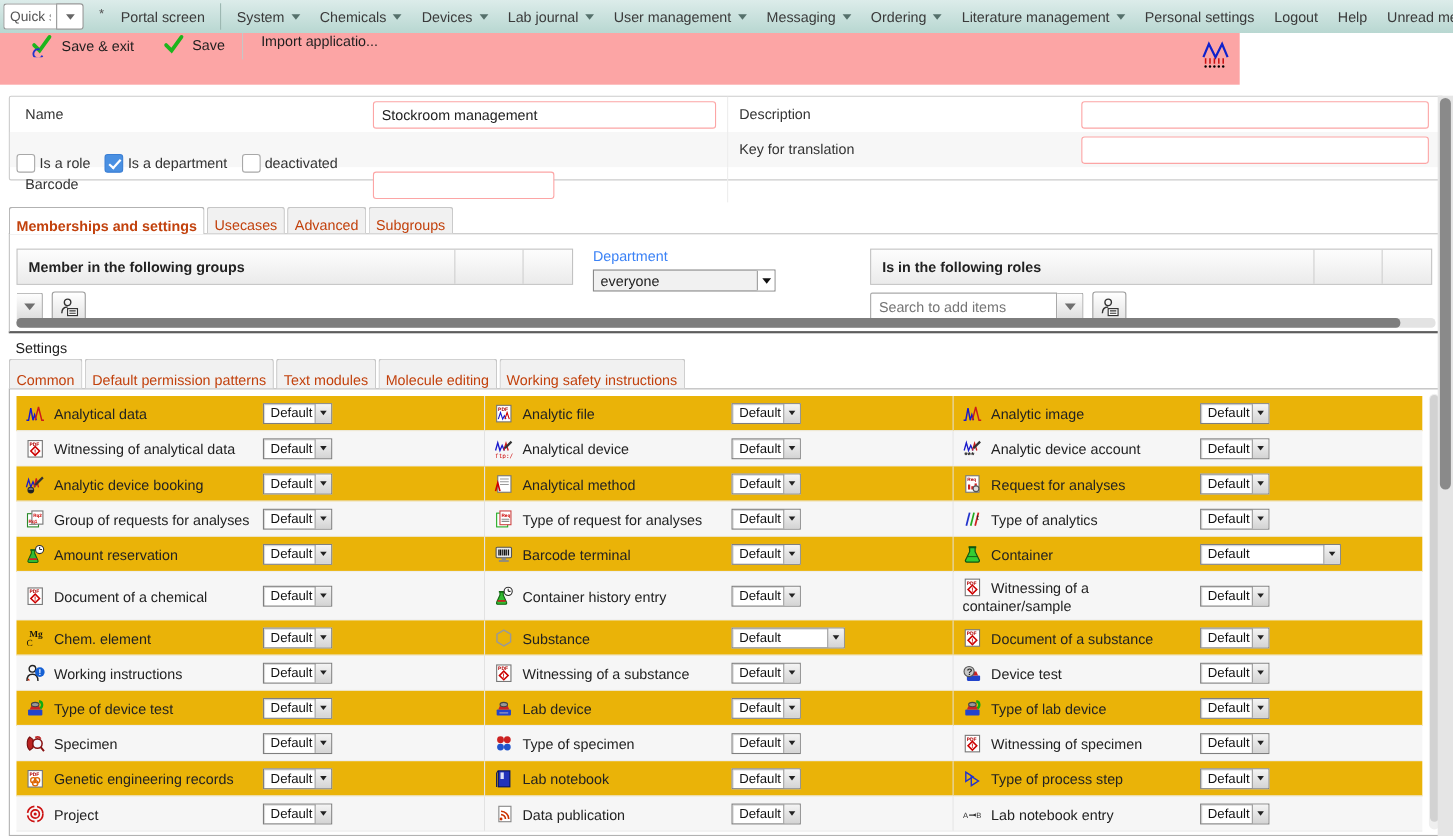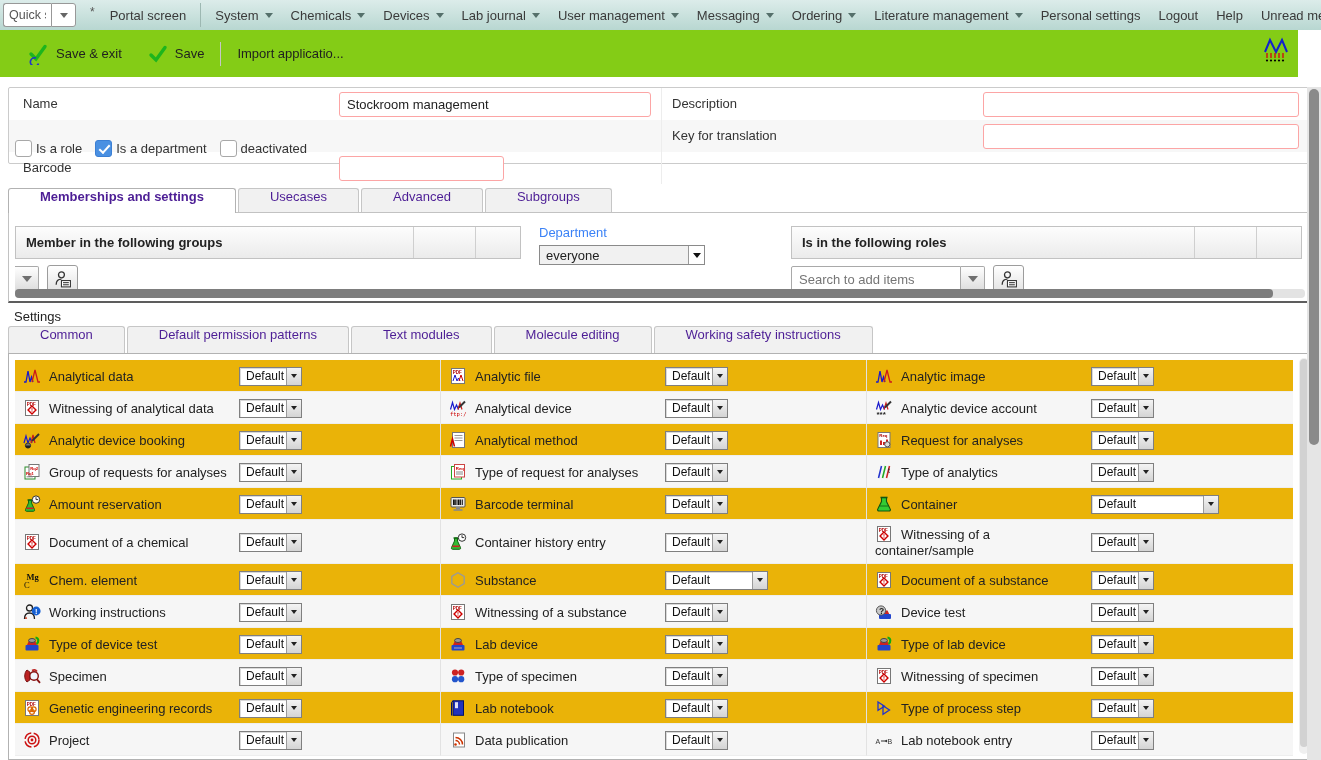--- a/index.html
+++ b/index.html
@@ -27,22 +27,22 @@
   .star { font-size: 12px; color: #555; margin: -6px 6px 0 6px; }
   #menu-items { display: flex; align-items: center; height: 100%; }
   .menu-item { display: flex; align-items: center; padding: 0 9px; height: 100%; font-size: 13px; color: #3a3a3a; cursor: pointer; white-space: nowrap; }
   .caret {
     width: 0; height: 0; margin-left: 6px;
     border-left: 4px solid transparent; border-right: 4px solid transparent; border-top: 5px solid #55706b;
   }
   .menu-sep { width: 1px; height: 24px; background: #9db8b2; margin: 0 5px; }
   
   .toolbar {
-    position: absolute; top: 30px; left: 0; width: 1298px; height: 47px;
-    background: #84cc16; display: flex; align-items: center; padding-left: 27px;
+    position: absolute; top: 30px; left: 0; width: 1127px; height: 47px;
+    background: #fca5a5; display: flex; align-items: flex-start; padding-left: 27px;
   }
   .tb-item { display: flex; align-items: center; gap: 7px; font-size: 13px; color: #1f1f1f; cursor: pointer; }
   .tb-item + .tb-item { margin-left: 26px; }
   .tb-sep { width: 1px; height: 24px; background: #c6c6c6; margin: 0 16px; }
   .tb-icon svg { display: block; }
   .logo { position: absolute; right: 9px; top: 7px; cursor: default; }
   
   .tinput {
     height: 25px; border: 1px solid #fca5a5; border-radius: 3px; padding: 0 7px;
     font-size: 13px; color: #222; background: #fff; font-family: "Liberation Sans", sans-serif; outline: none;
@@ -66,22 +66,22 @@
   .cb.checked::after {
     content: ""; position: absolute; left: 3px; top: 4px; width: 9px; height: 4px;
     border-left: 2px solid #fff; border-bottom: 2px solid #fff; transform: rotate(-48deg);
   }
   .cb-label { font-size: 13px; color: #333; margin-left: 4px; }
   
   .tabs { position: absolute; display: flex; gap: 2px; z-index: 3; }
   #main-tabs { top: 188px; left: 8px; }
   #settings-tabs { top: 326px; left: 8px; }
   .tab {
-    height: 24px; padding: 0 31px; display: flex; align-items: flex-start;
-    font-size: 13px; color: #4c1d95; background: #f1f1f1;
+    height: 24px; padding: 0 6px; display: flex; align-items: flex-end;
+    font-size: 13px; color: #c2410c; background: #f1f1f1;
     border: 1px solid #c6c6c6; border-bottom: none; border-radius: 3px 3px 0 0; cursor: pointer; white-space: nowrap;
   }
   #settings-tabs .tab { height: 27px; }
   .tab.active { background: #fff; font-weight: bold; border-color: #b2b2b2; height: 25px; }
   #settings-tabs .tab.active { height: 28px; }
   
   .mem-panel {
     position: absolute; top: 212px; left: 8px; width: 1305px; height: 91px;
     background: #fff; border: 1px solid #c2c2c2; border-bottom: 2px solid #5d5d5d; z-index: 2;
   }

